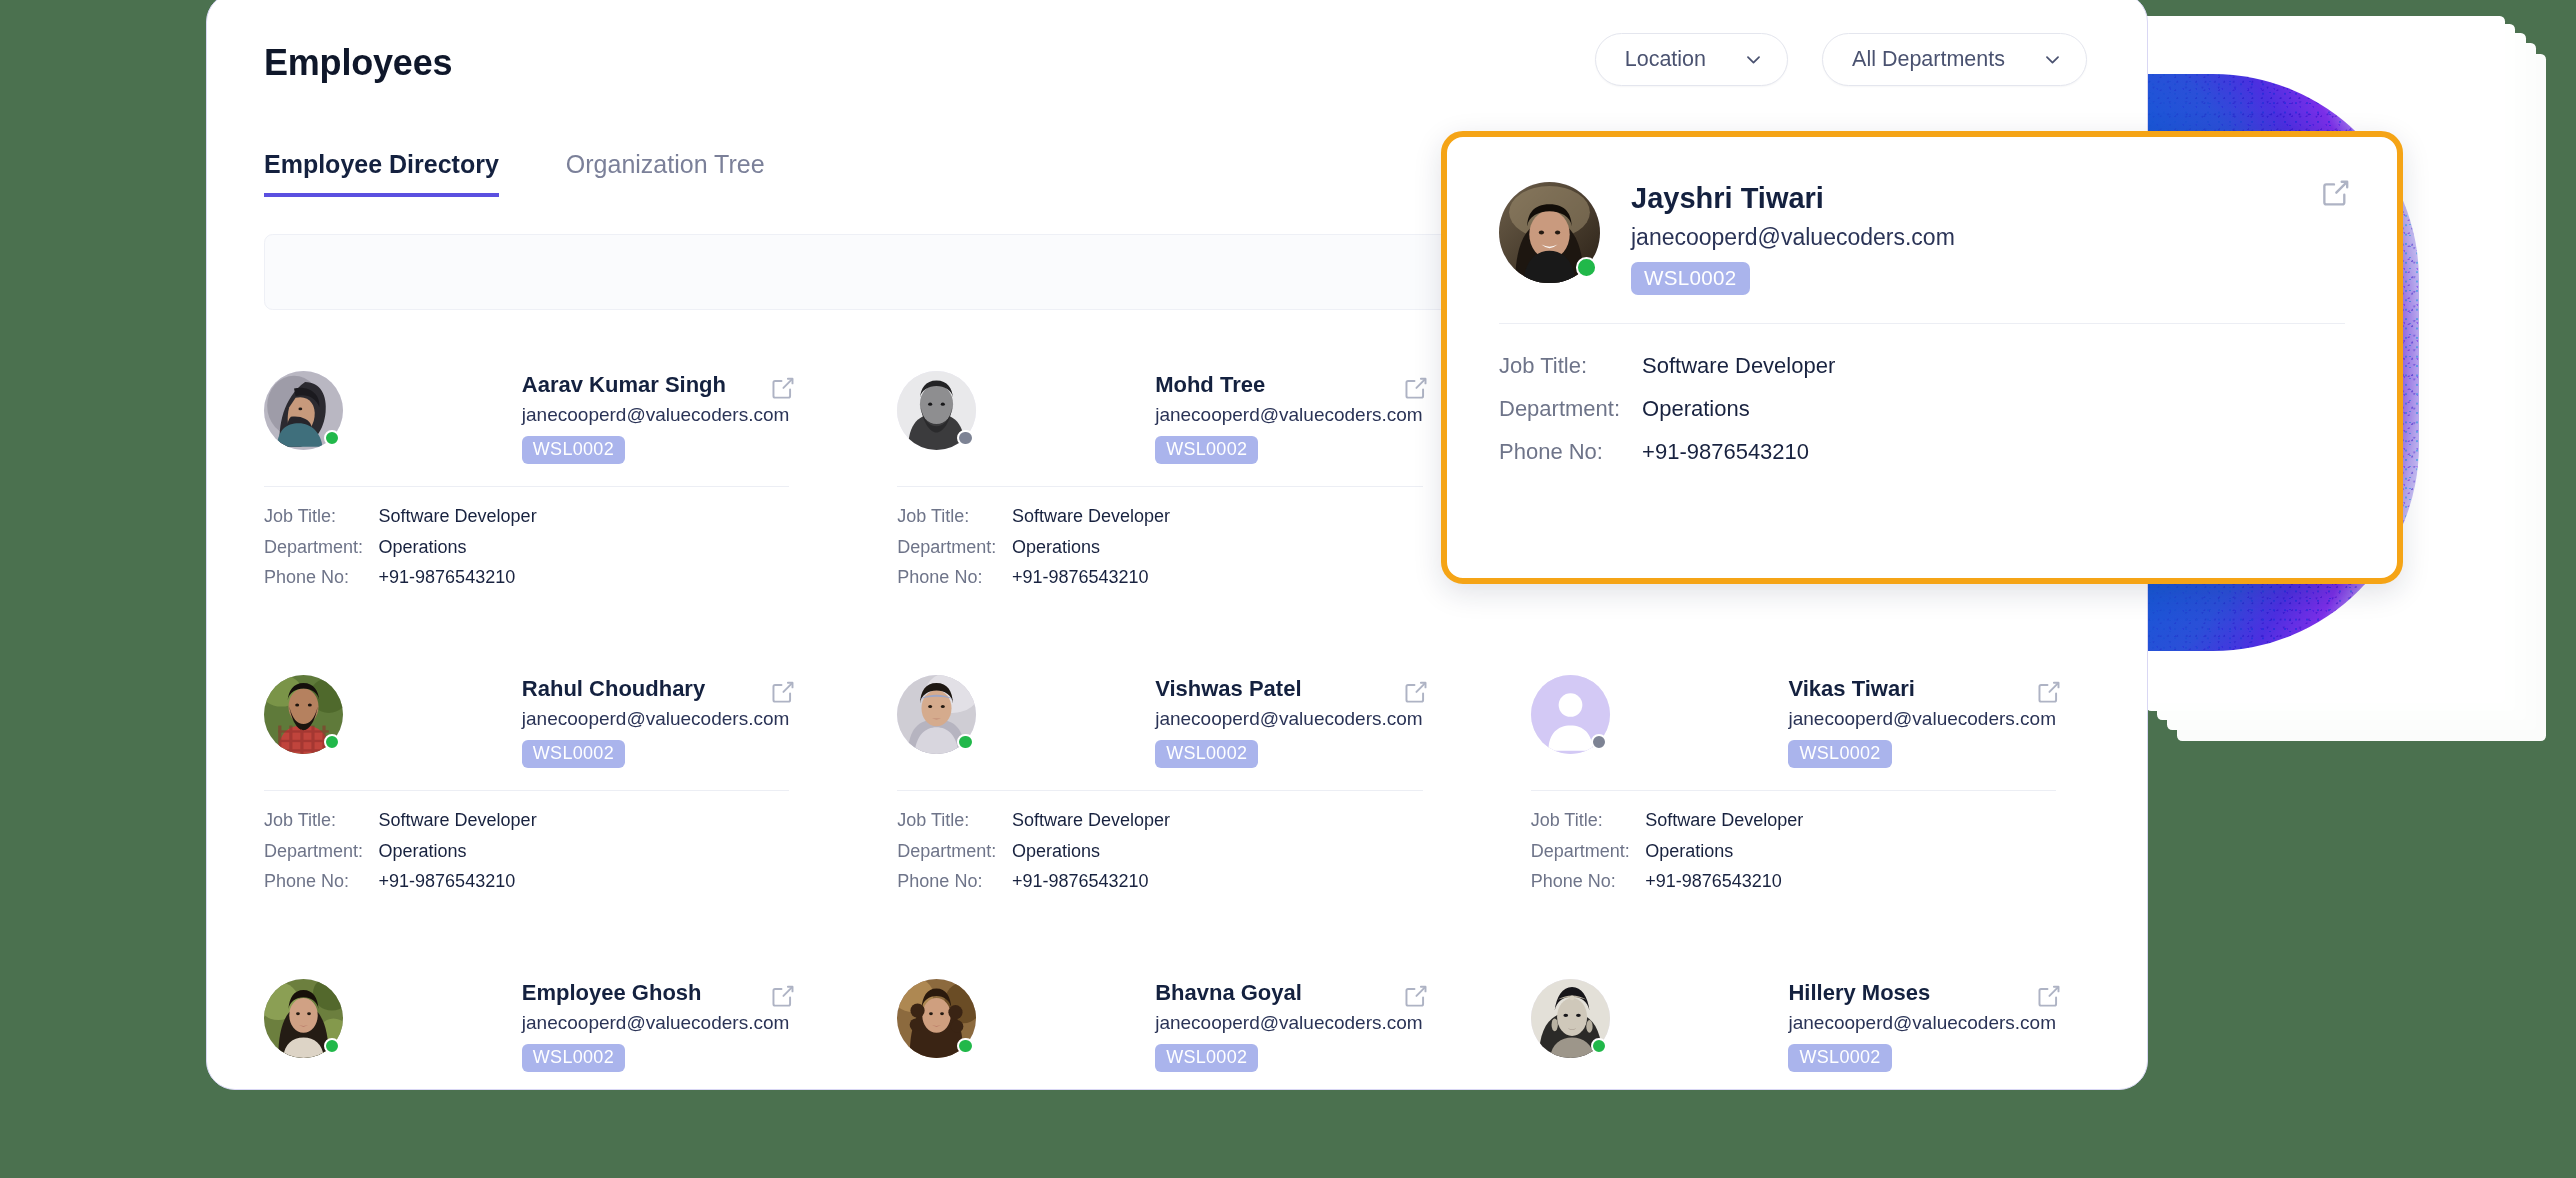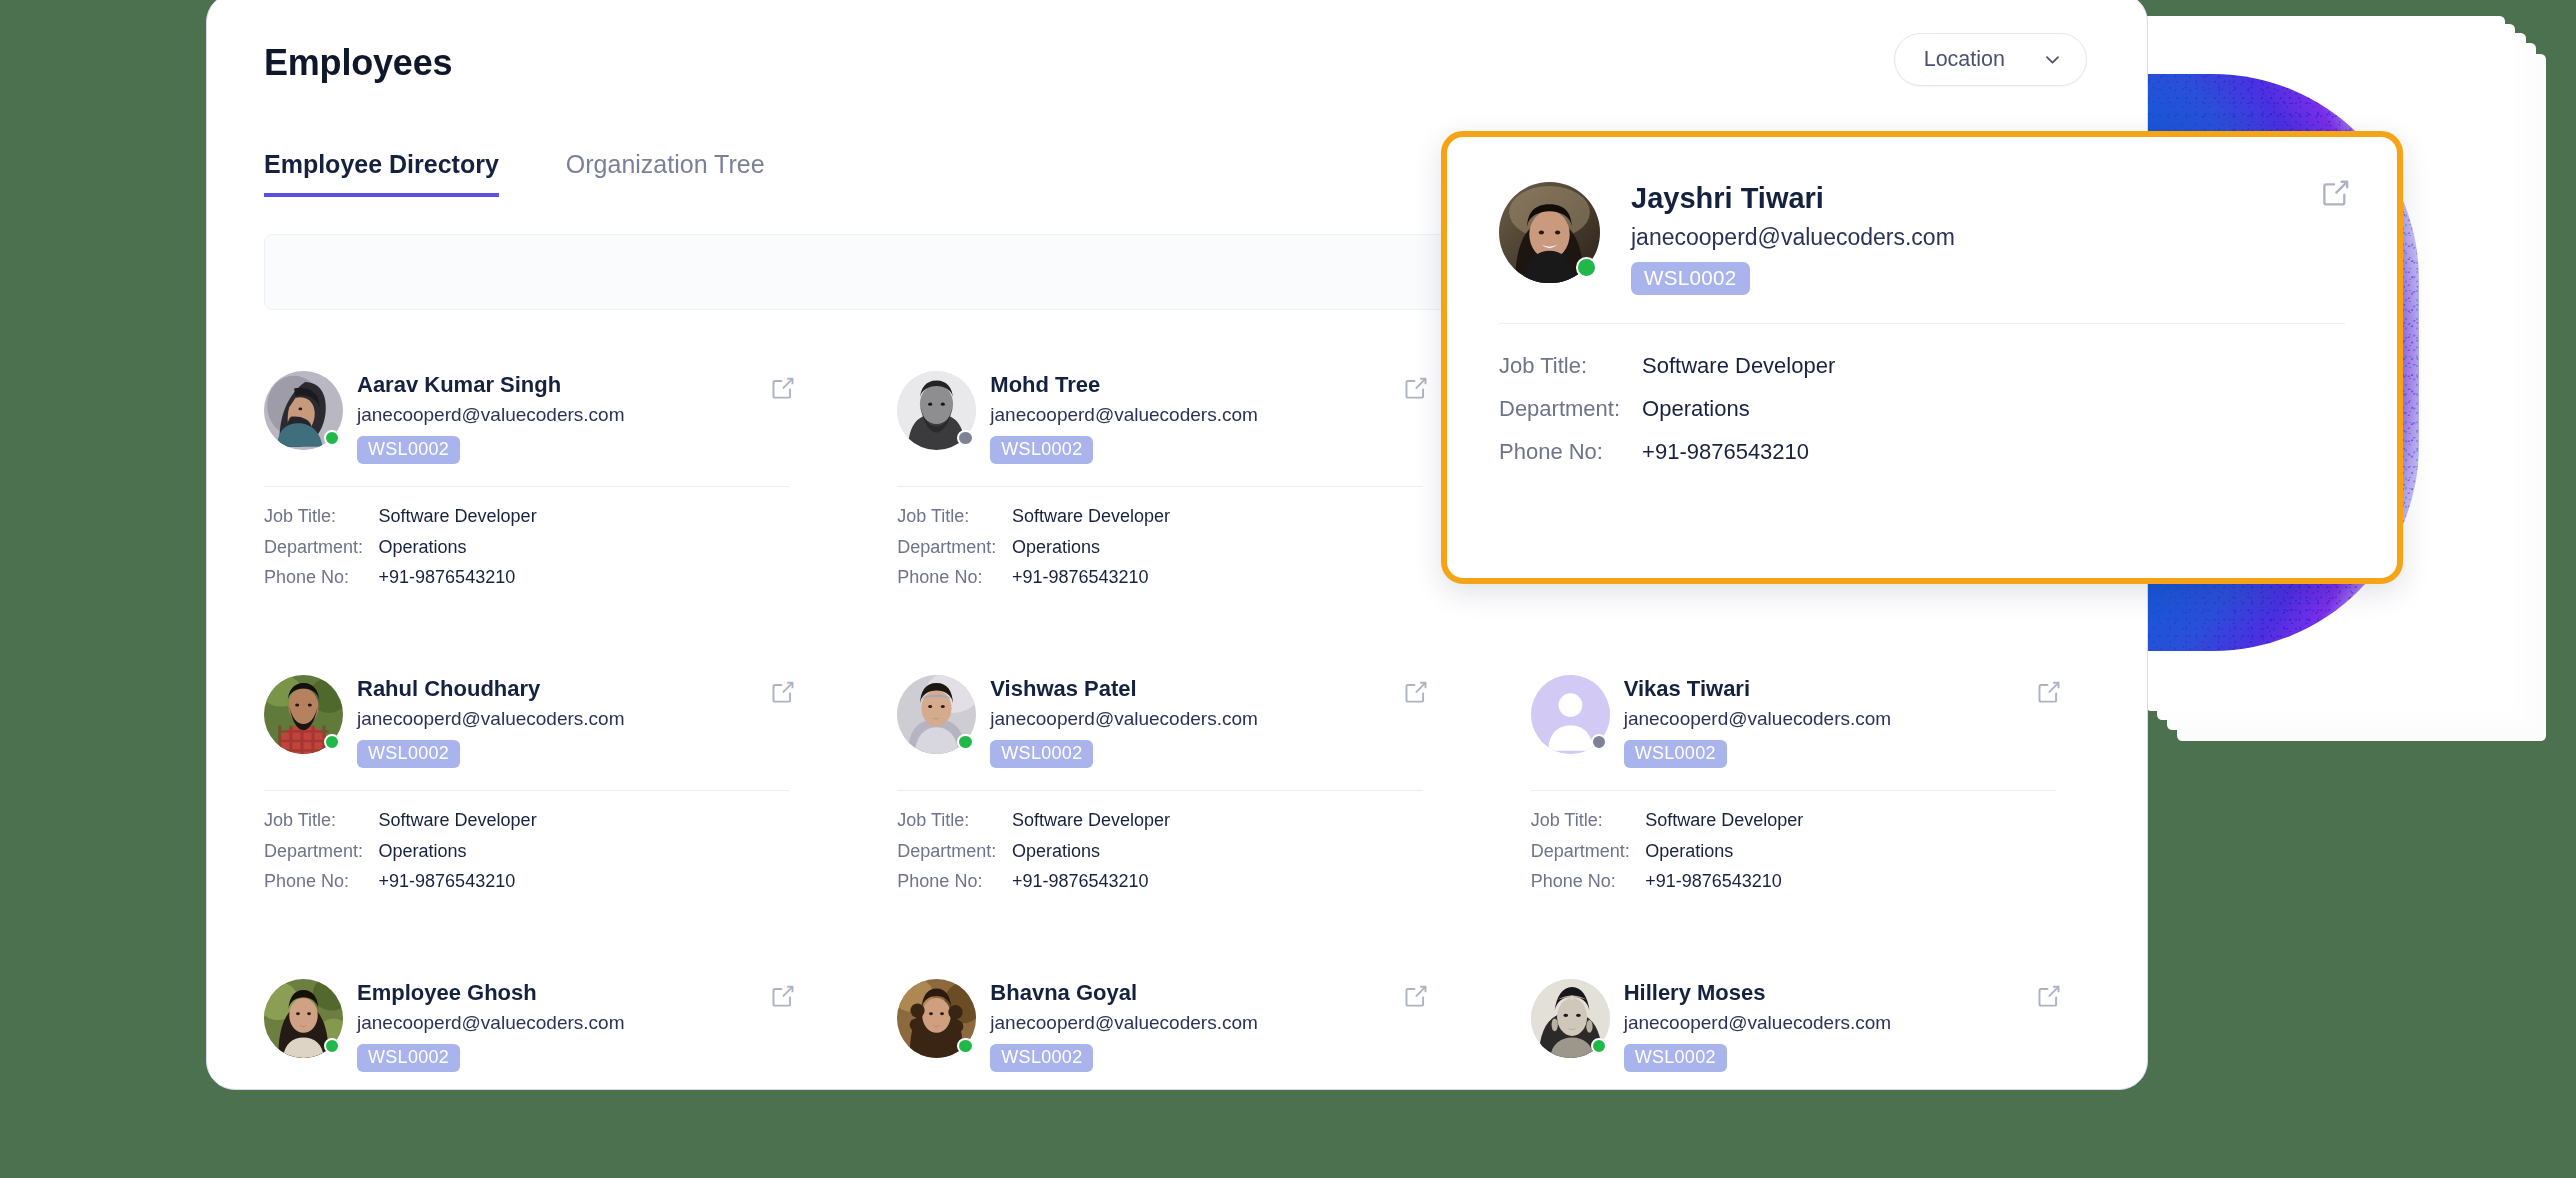--- a/index.html
+++ b/index.html
@@ -179,23 +179,24 @@
     row-gap: 0px;
   }
   .emp-card {
     position: relative;
     padding: 15.5px 48px 33px 0;
     height: 304px;
   }
   .emp-top {
     display: flex;
     align-items: flex-start;
-    gap: 14px;
+    gap: 6px;
     padding-bottom: 22px;
     border-bottom: 1.3px solid #eceef4;
+    justify-content: space-between;
   }
   .avatar-wrap {
     position: relative;
     width: 79px; height: 79px;
     flex: 0 0 auto;
   }
   .avatar {
     width: 79px; height: 79px;
     border-radius: 50%;
     overflow: hidden;
@@ -359,20 +360,26 @@
 </div>
 
 <div class="app-window">
 
   <div class="page-header">
     <div class="page-title">Employees</div>
 
     <div class="filter-group">
       <div class="filter-pill">
         <span>Location</span>
+        <svg class="chev" viewBox="0 0 24 24" fill="none" stroke="#4a5270" stroke-width="2.2" stroke-linecap="round" stroke-linejoin="round">
+            <polyline points="5 9 12 16 19 9"></polyline>
+          </svg>
+      </div>
+      <div class="filter-pill">
+        <span>All Departments</span>
         <svg class="chev" viewBox="0 0 24 24" fill="none" stroke="#4a5270" stroke-width="2.2" stroke-linecap="round" stroke-linejoin="round">
             <polyline points="5 9 12 16 19 9"></polyline>
           </svg>
       </div>
     </div>
   </div>
 
   <div class="tabs">
     <div class="tab active">Employee Directory</div>
     <div class="tab">Organization Tree</div>

